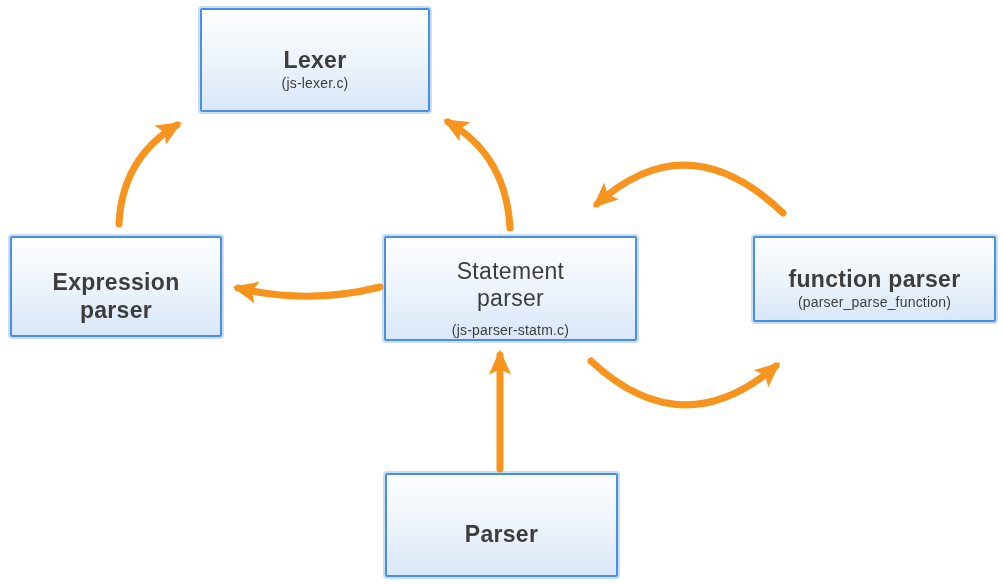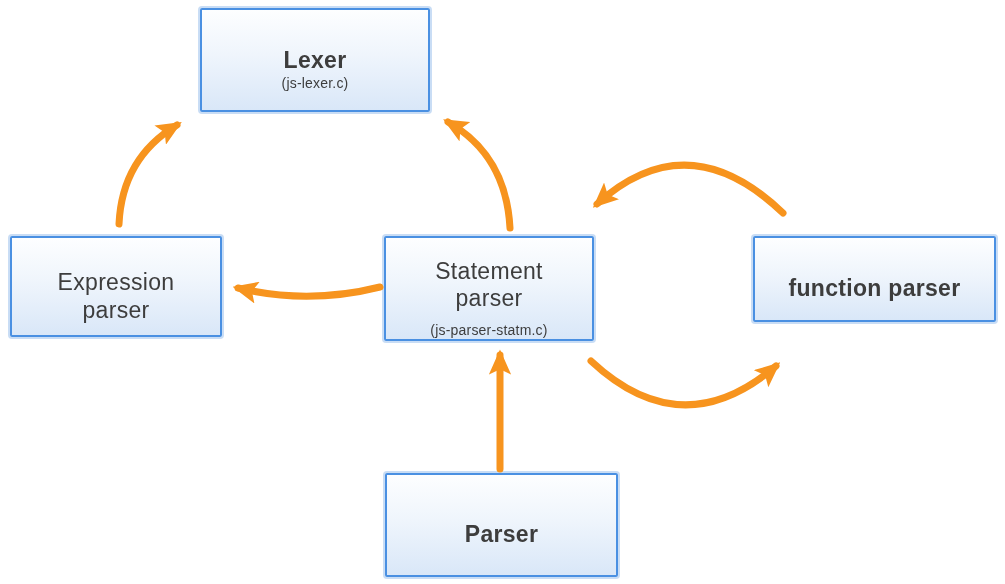--- a/index.html
+++ b/index.html
@@ -46,22 +46,22 @@
   }
   .node-title.bold { font-weight: bold; }
 
   .node-sub {
     font-size: 14px;
     line-height: 1.3;
     letter-spacing: 0.2px;
   }
 
   .node-lexer      { left: 200px; top:   8px; width: 230px; height: 104px; }
-  .node-expression { left:  10px; top: 236px; width: 212px; height: 101px; }
-  .node-statement  { left: 384px; top: 236px; width: 210px; height: 105px; gap: 8px; }
+  .node-expression { left:  10px; top: 236px; width: 212px; height: 101px; font-weight: bold; }
+  .node-statement  { left: 384px; top: 236px; width: 253px; height: 105px; gap: 8px; }
   .node-function   { left: 753px; top: 236px; width: 243px; height: 86px; }
   .node-parser     { left: 385px; top: 473px; width: 233px; height: 104px; }
 
   svg.arrows {
     position: absolute;
     inset: 0;
     width: 1005px;
     height: 584px;
     pointer-events: none;
   }
@@ -89,20 +89,21 @@
   </div>
 
   <div class="node node-statement">
     <div class="node-title">Statement
 parser</div>
     <div class="node-sub">(js-parser-statm.c)</div>
   </div>
 
   <div class="node node-function">
     <div class="node-title bold">function parser</div>
+    <div class="node-sub">(parser_parse_function)</div>
   </div>
 
   <div class="node node-parser">
     <div class="node-title bold">Parser</div>
   </div>
 
   <svg class="arrows" viewBox="0 0 1005 584" xmlns="http://www.w3.org/2000/svg">
     <defs>
       <marker id="ah" viewBox="0 0 3.6 3.2" refX="2.8" refY="1.6" markerWidth="3.6" markerHeight="3.2" orient="auto">
         <path d="M0,0 L3.6,1.6 L0,3.2 L0.75,1.6 Z"></path>

